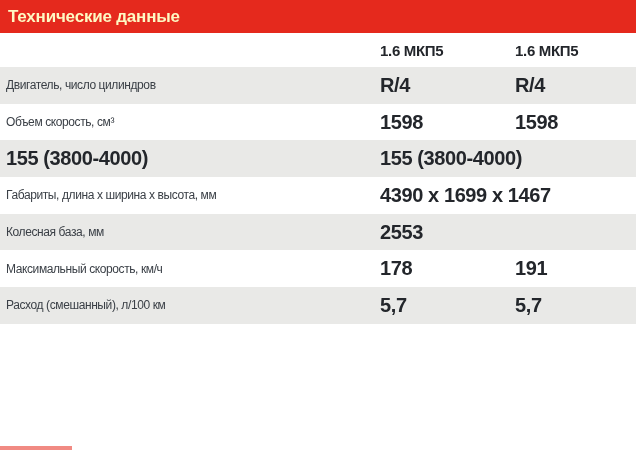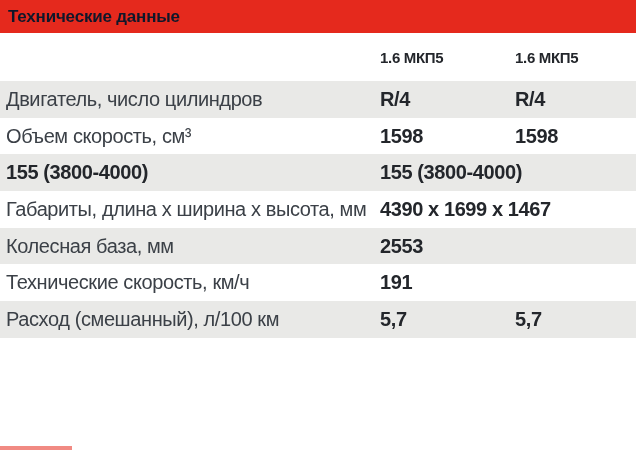--- a/index.html
+++ b/index.html
@@ -17,27 +17,27 @@
     font-family:"Liberation Sans", sans-serif;
     overflow:hidden;
   }
   .header-band{
     height:33px;
     background:var(--accent);
     display:flex;align-items:center;
     padding-left:8px;
   }
   .title{
-    color:#0f172a;
+    color:#fef9c3;
     font-size:17px;
     font-weight:700;
     letter-spacing:-0.2px;
   }
   .colhead-row{
-    height:48px;
+    height:34px;
     display:grid;
     grid-template-columns:374px 135px auto;
     padding-left:6px;
     align-items:center;
   }
   .colhead{
     font-size:15px;
     font-weight:700;
     color:var(--value-color);
     letter-spacing:-0.3px;
@@ -46,21 +46,21 @@
   .row{
     height:36.7px;
     display:grid;
     grid-template-columns:374px 135px auto;
     padding-left:6px;
     align-items:center;
   }
   .row:nth-child(odd){background:var(--row-gray);}
   .row:nth-child(even){background:#ffffff;}
   .cell.label{
-    font-size:20px;
+    font-size:12px;
     color:var(--label-color);
     letter-spacing:-0.4px;
     white-space:nowrap;
   }
   .cell.val{
     font-size:20px;
     font-weight:700;
     color:var(--value-color);
     letter-spacing:-0.4px;
     white-space:nowrap;
@@ -114,21 +114,22 @@
   </div>
 
   <div class="row">
     <div class="cell label">Колесная база, мм</div>
     <div class="cell val">2553</div>
     <div class="cell val"></div>
   </div>
 
 
   <div class="row">
-    <div class="cell label">Технические скорость, км/ч</div>
+    <div class="cell label">Максимальный скорость, км/ч</div>
+    <div class="cell val">178</div>
     <div class="cell val">191</div>
   </div>
 
   <div class="row">
     <div class="cell label">Расход (смешанный), л/100 км</div>
     <div class="cell val">5,7</div>
     <div class="cell val">5,7</div>
   </div>
 
 </div>

